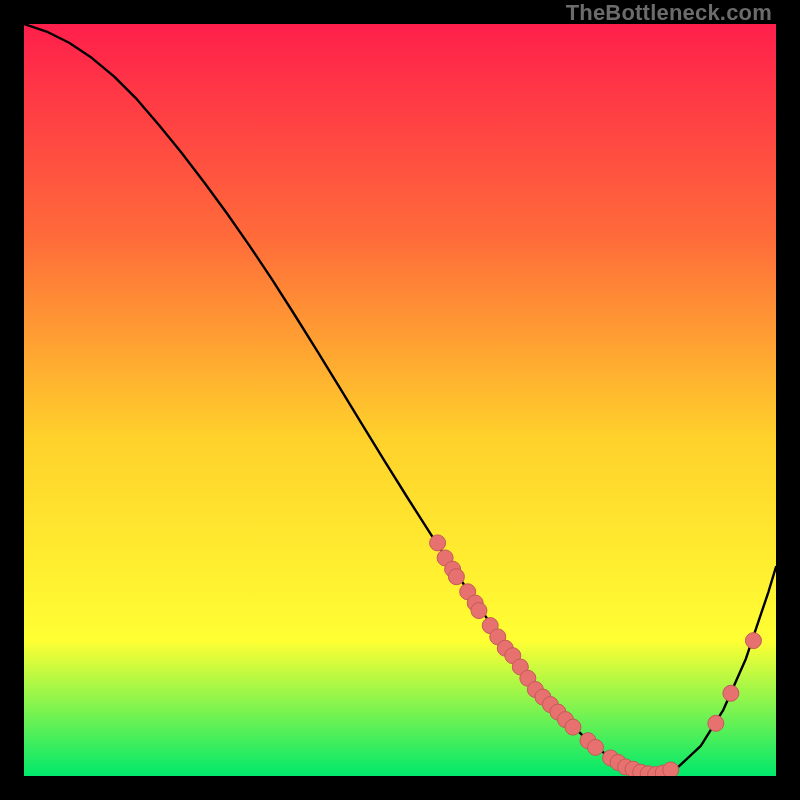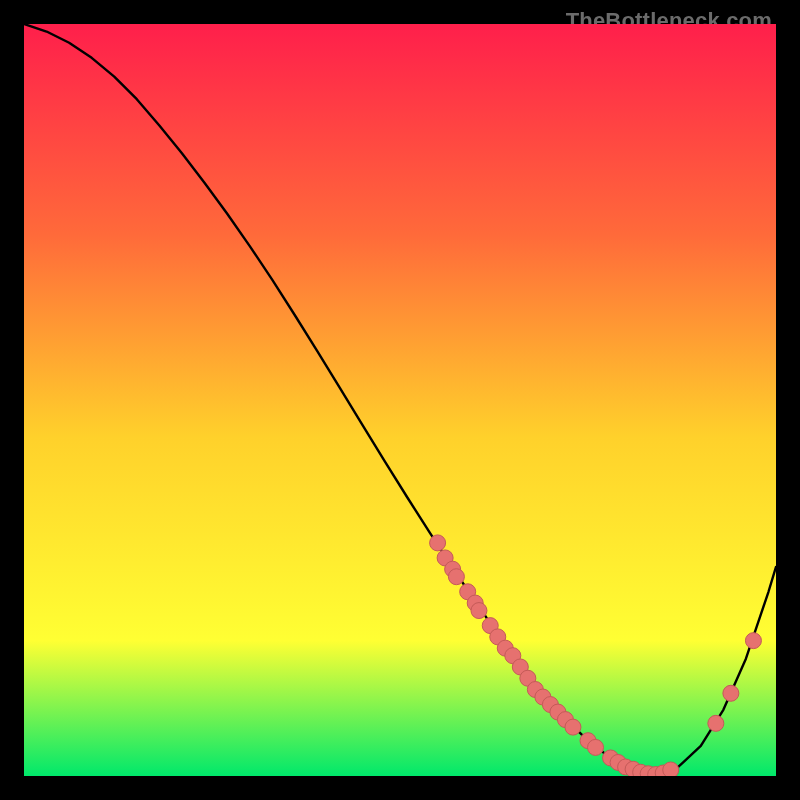--- a/index.html
+++ b/index.html
@@ -21,21 +21,21 @@
   }
   .plot-area {
     position: absolute;
     left: 0;
     top: 0;
     width: 752px;
     height: 752px;
   }
   .watermark {
     position: absolute;
-    top: 8px;
+    top: 0;
     right: 28px;
     color: #6b6b6b;
     font-size: 22px;
     font-weight: 600;
     letter-spacing: 0.2px;
     user-select: none;
   }
   svg {
     display: block;
   }

